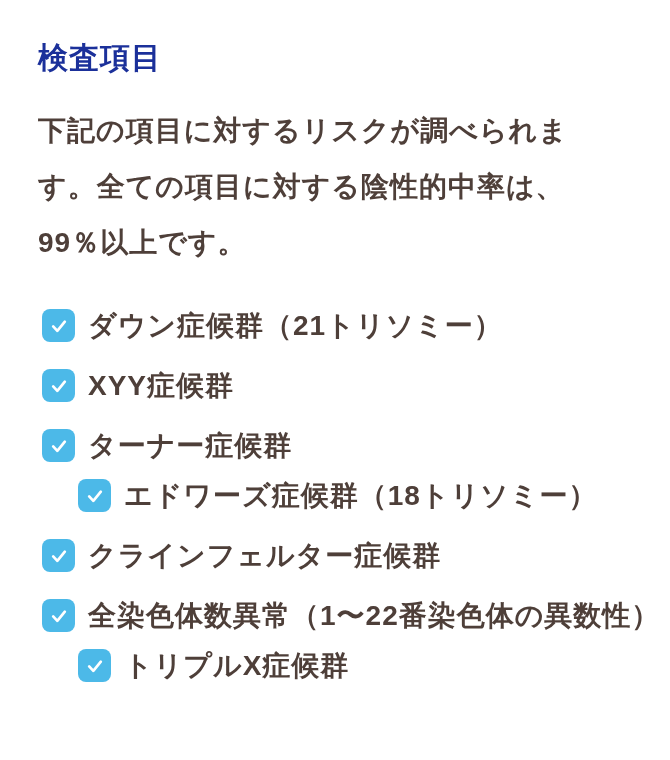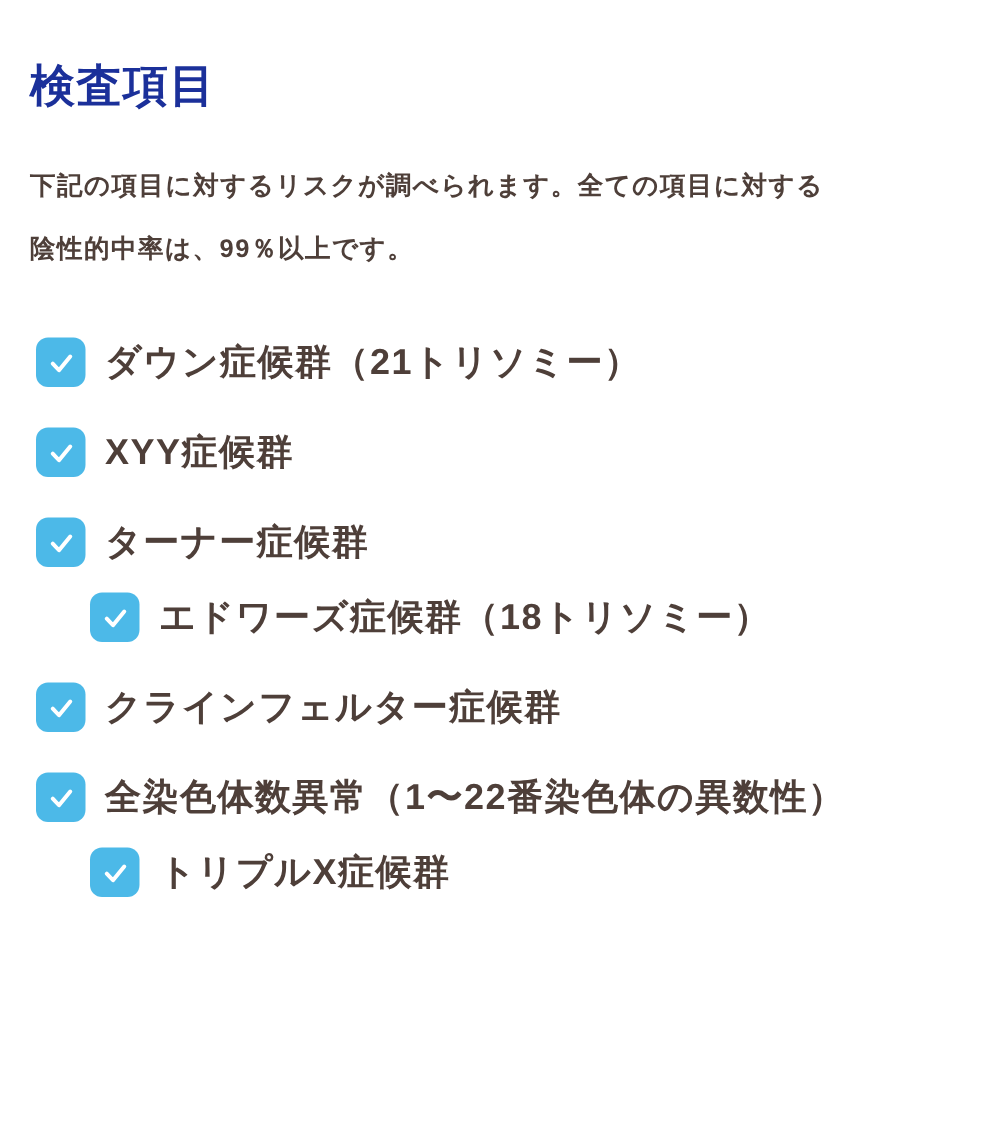--- a/index.html
+++ b/index.html
@@ -9,37 +9,37 @@
     height: 760px;
     background: #ffffff;
     font-family: "Liberation Sans", sans-serif;
   }
   .card {
     box-sizing: border-box;
     width: 670px;
     height: 755px;
     background: var(--card-background, #ffffff);
     border-radius: 26px;
-    padding: 38px 40px 0 20px;
+    padding: 38px 40px 0 38px;
     overflow: hidden;
   }
   .title {
     margin: 0;
     font-size: 30px;
     font-weight: 700;
     letter-spacing: 1px;
     line-height: 39px;
     color: var(--title-blue, #1b309a);
   }
   .desc {
     margin: 26px 0 0 0;
     width: 545px;
-    font-size: 17px;
+    font-size: 28px;
     font-weight: 700;
-    line-height: 42px;
+    line-height: 56px;
     letter-spacing: 1px;
     color: var(--body-text, #4e3f39);
   }
   .list {
     list-style: none;
     margin: 38px 0 0 4px;
     padding: 0;
   }
   .item {
     display: flex;
@@ -66,21 +66,21 @@
     height: 20px;
   }
   .checkbox svg path {
     fill: none;
     stroke: var(--check-white, #ffffff);
     stroke-width: 3.2;
     stroke-linecap: round;
     stroke-linejoin: round;
   }
   .label {
-    font-size: 24px;
+    font-size: 28px;
     font-weight: 700;
     letter-spacing: 1px;
     line-height: 33px;
     color: var(--body-text, #4e3f39);
     white-space: nowrap;
   }
 </style>
 </head>
 <body>
 

